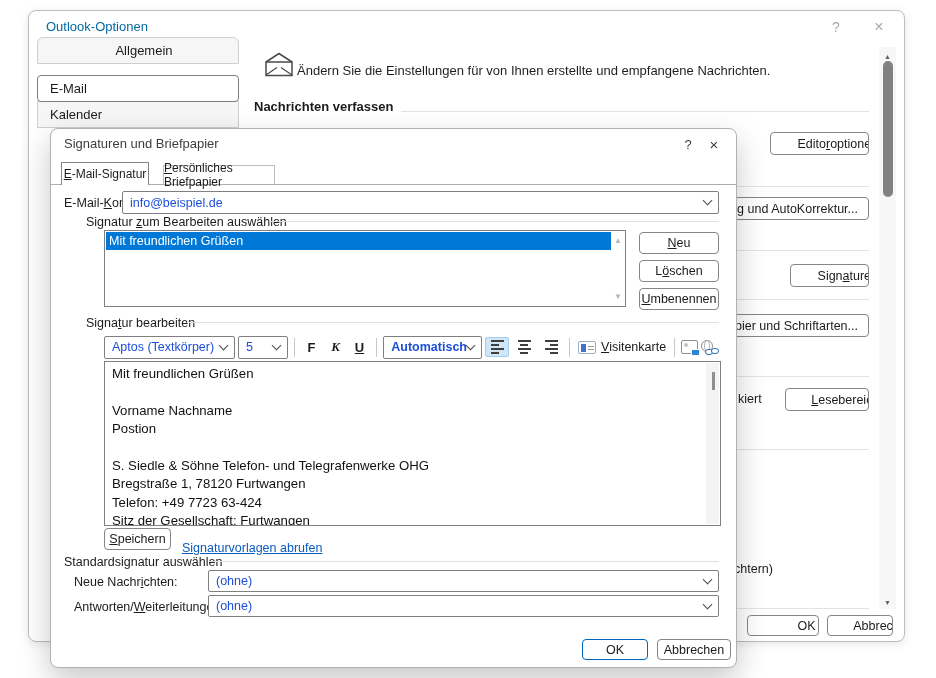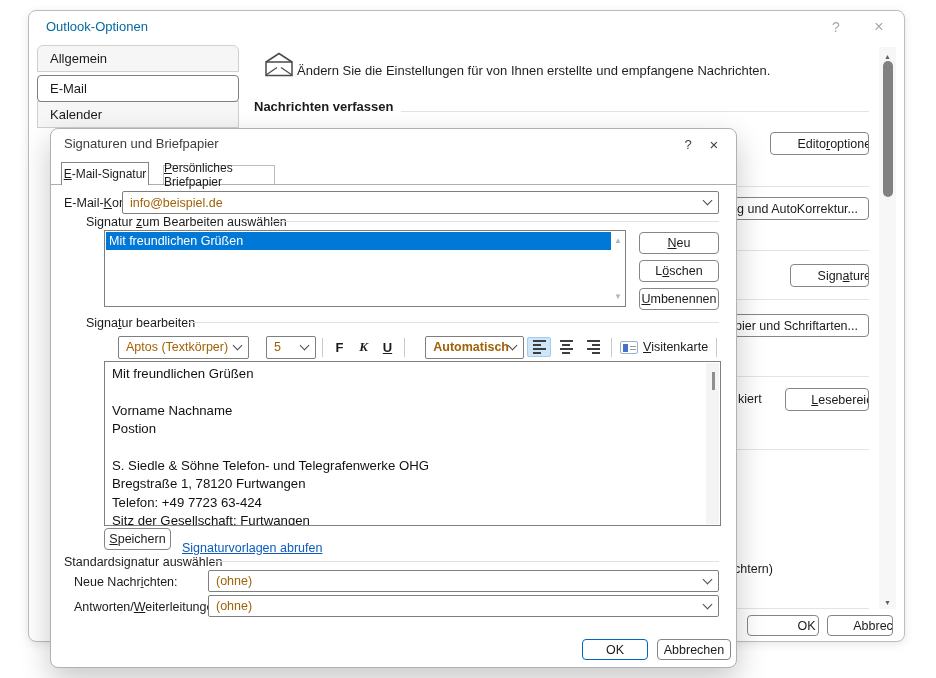--- a/index.html
+++ b/index.html
@@ -12,21 +12,21 @@
         border:1px solid #bdbdbd; border-radius:8px; box-shadow:0 2px 10px rgba(0,0,0,.10); }
   .ow-title { position:absolute; left:17px; top:8px; font-size:13px; color:#0369a1; }
   .ow-sys { position:absolute; top:5px; width:28px; height:22px; display:flex; align-items:center;
             justify-content:center; color:#a8a8a8; font-size:14px; }
   .ow-help { left:793px; }
   .ow-close { left:836px; font-size:16px; }
 
   .sb-item { position:absolute; left:8px; width:202px; height:27px; background:#f6f6f6;
              border:1px solid #cfcfcf; display:flex; align-items:center; padding-left:12px;
              font-size:13px; color:#1b1b1b; }
-  .sb-0 { top:34px; border-radius:6px 6px 0 0; }
+  .sb-0 { top:26px; border-radius:6px 6px 0 0;justify-content:center; }
   .sb-1 { top:64px; background:#fff; border-color:#7e7e7e; border-radius:4px; z-index:2; }
   .sb-2 { top:90px; }
 
   .ow-envelope { position:absolute; left:234px; top:40px; }
   .ow-desc { position:absolute; left:268px; top:52px; font-size:13px; color:#1f1f1f; white-space:nowrap; }
   .ow-heading { position:absolute; left:225px; top:88px; font-size:13px; font-weight:bold; color:#1b1b1b; }
   .ow-sep { position:absolute; border-top:1px solid #e3e3e3; height:0; }
 
   .ow-btn { position:absolute; height:23px; border:1px solid #868686; border-radius:4px; background:#fff;
             display:flex; align-items:center; justify-content:center; font-size:12.5px; color:#1b1b1b;
@@ -51,37 +51,37 @@
   .tab-line { position:absolute; left:0; top:55px; width:685px; border-top:1px solid #adadad; }
   .tab { position:absolute; display:flex; align-items:center; justify-content:center; font-size:12px;
          color:#1b1b1b; background:#fff; z-index:2; }
   .tab-sel { left:10px; top:33px; width:88px; height:23px; border:1px solid #848484; border-bottom:none;justify-content:center; }
   .tab-unsel { left:112px; top:36px; width:112px; height:19px; border:1px solid #bdbdbd; border-bottom:none; z-index:1; }
 
   .lbl { position:absolute; font-size:12.5px; color:#1b1b1b; white-space:nowrap; }
   .grp-line { position:absolute; border-top:1px solid #e0e0e0; height:0; }
 
   .combo { position:absolute; border:1px solid #7f7f7f; border-radius:2px; background:#fff; display:flex;
-           align-items:center; padding:2px 7px; font-size:12.5px; color:#a16207; }
+           align-items:center; padding:2px 7px; font-size:12.5px; color:#1d4ed8; }
   .combo-text { flex:1; white-space:nowrap; overflow:hidden; }
   .chev { width:7px; height:7px; border-right:1.4px solid #4a4a4a; border-bottom:1.4px solid #4a4a4a;
           transform:rotate(45deg); margin-top:-4px; flex:none; }
 
   .listbox { position:absolute; left:53px; top:101px; width:522px; height:77px; border:1px solid #7f7f7f; background:#fff; }
   .list-row-sel { position:absolute; left:1px; right:14px; top:1px; height:18px; background:#0078d7; color:#fff;
                   font-size:12.5px; display:flex; align-items:center; padding-left:3px; }
   .list-arrow { position:absolute; right:3px; font-size:8px; color:#b5b5b5; }
 
   .dlg-btn { position:absolute; border:1px solid #868686; border-radius:4px; background:#fff; display:flex;
              align-items:center; justify-content:center; font-size:12.5px; color:#1b1b1b; white-space:nowrap; }
   .dlg-btn.default { border:1px solid #0067c0; }
 
   .toolbar { position:absolute; left:53px; top:206px; width:617px; height:24px; display:flex;
              align-items:center; gap:3px; overflow:hidden; }
-  .tcombo { position:static; height:23px; flex:none;margin-left:14px; }
+  .tcombo { position:static; height:23px; flex:none; }
   .tsep { width:1px; height:19px; background:#c9c9c9; flex:none; margin:0 3px; }
   .fmt { width:21px; height:21px; display:flex; align-items:center; justify-content:center; font-size:13px;
          color:#1b1b1b; flex:none; border-radius:2px; }
   .fmt-b { font-weight:bold; }
   .fmt-i { font-style:italic; font-weight:bold; font-family:"Liberation Serif","DejaVu Serif",serif; }
   .fmt-u { font-weight:600; }
   .al { width:24px; height:20px; display:flex; align-items:center; justify-content:center; flex:none;
         border:1px solid transparent; border-radius:2px; }
   .al-sel { background:#cfe6f8; border-color:#a3cdf0; }
   .bars { display:flex; flex-direction:column; gap:2px; width:13px; }

